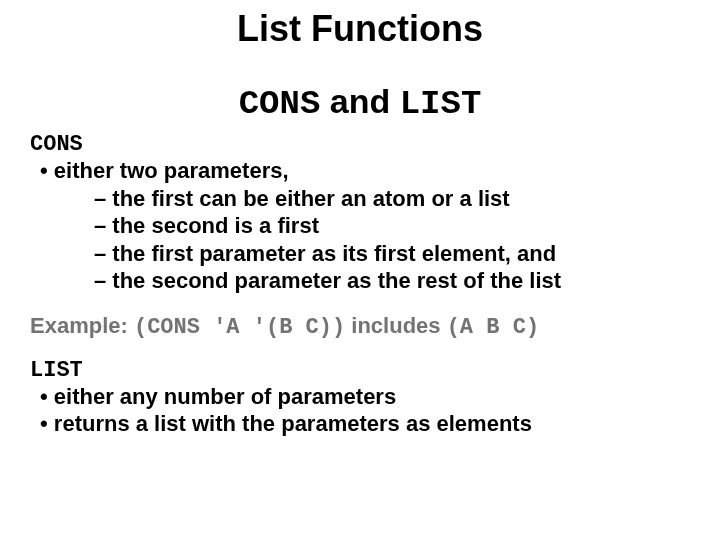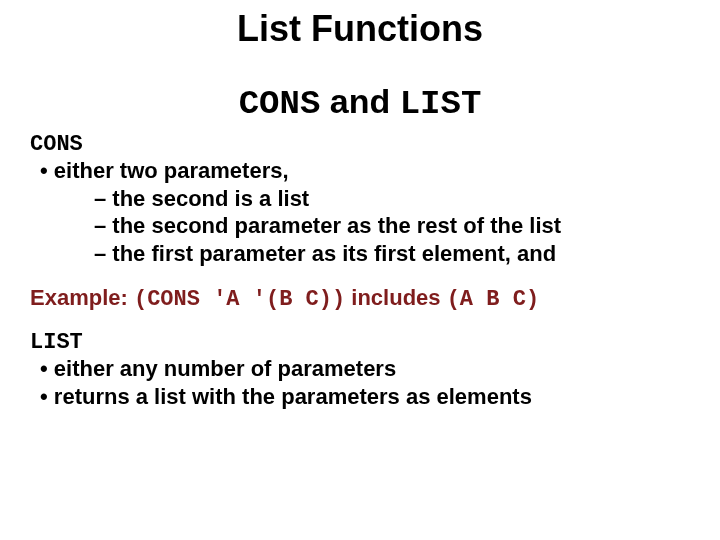--- a/index.html
+++ b/index.html
@@ -54,41 +54,42 @@
       padding-left: 78px;
       text-indent: -14px;
     }
     .bullet-l2::before { content: "– "; }
     .example {
       font-size: 22px;
       font-weight: bold;
       margin-top: 18px;
       margin-bottom: 18px;
     }
-    .red { color: #7f1d1d; }
+    .red { color: #737373; }
     .block { margin-bottom: 4px; }
   </style>
 </head>
 <body>
 
 <div class="slide">
 
   <div class="title">
     <span class="title-line1">List Functions</span>
     <span class="title-line2">
       <span class="mono">CONS</span><span> and </span><span class="mono">LIST</span>
     </span>
   </div>
 
   <div class="section-head">CONS</div>
   <div class="body-text block">
     <div class="bullet-l1">either two parameters,</div>
-    <div class="bullet-l2">the second is a list</div>
+    <div class="bullet-l2">the first can be either an atom or a list</div>
+    <div class="bullet-l2">the second is a first</div>
+    <div class="bullet-l2">the first parameter as its first element, and</div>
     <div class="bullet-l2">the second parameter as the rest of the list</div>
-    <div class="bullet-l2">the first parameter as its first element, and</div>
   </div>
 
   <div class="example">
     <span class="red">Example:</span>
     <span> </span>
     <span class="mono red">(CONS 'A '(B C))</span>
     <span class="red"> includes </span>
     <span class="mono red">(A B C)</span>
   </div>
 

